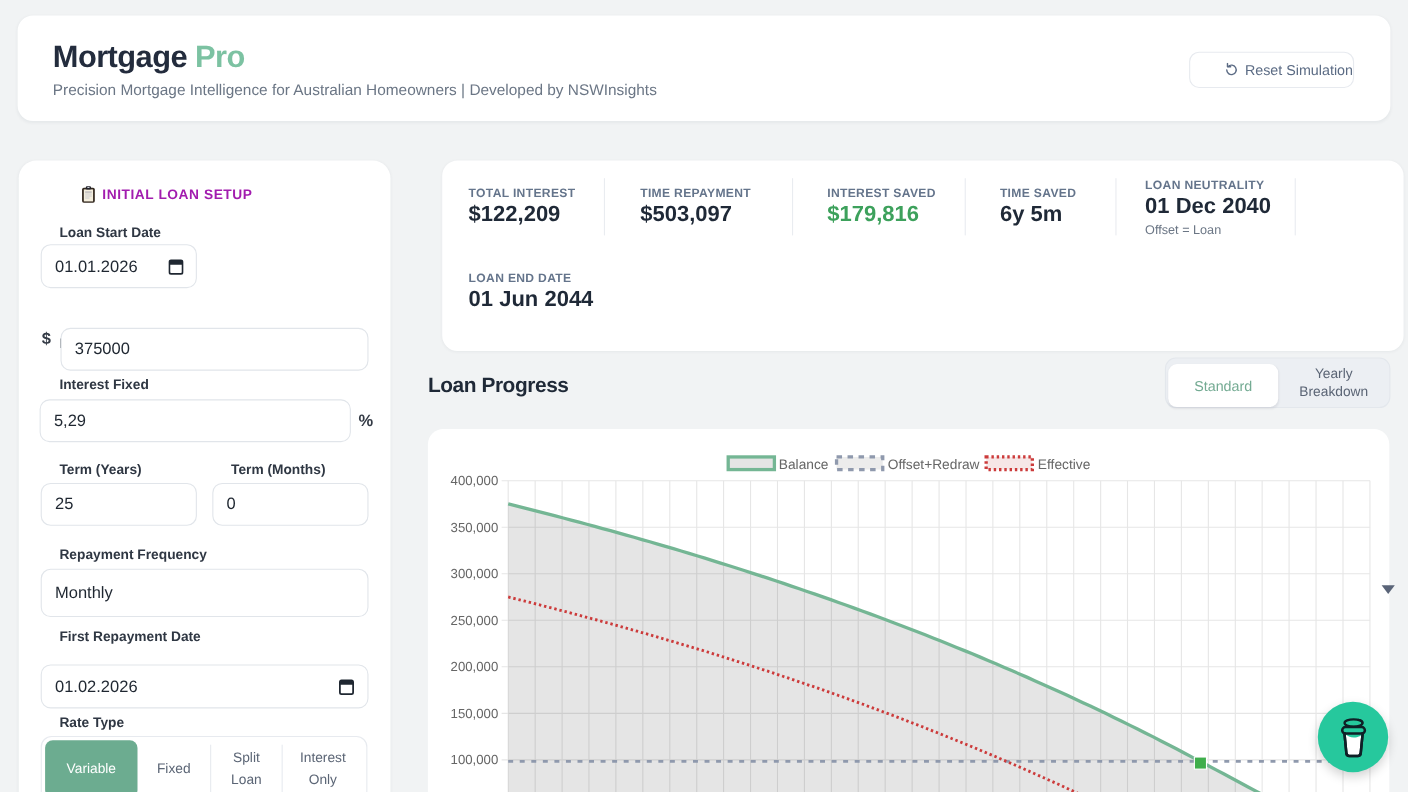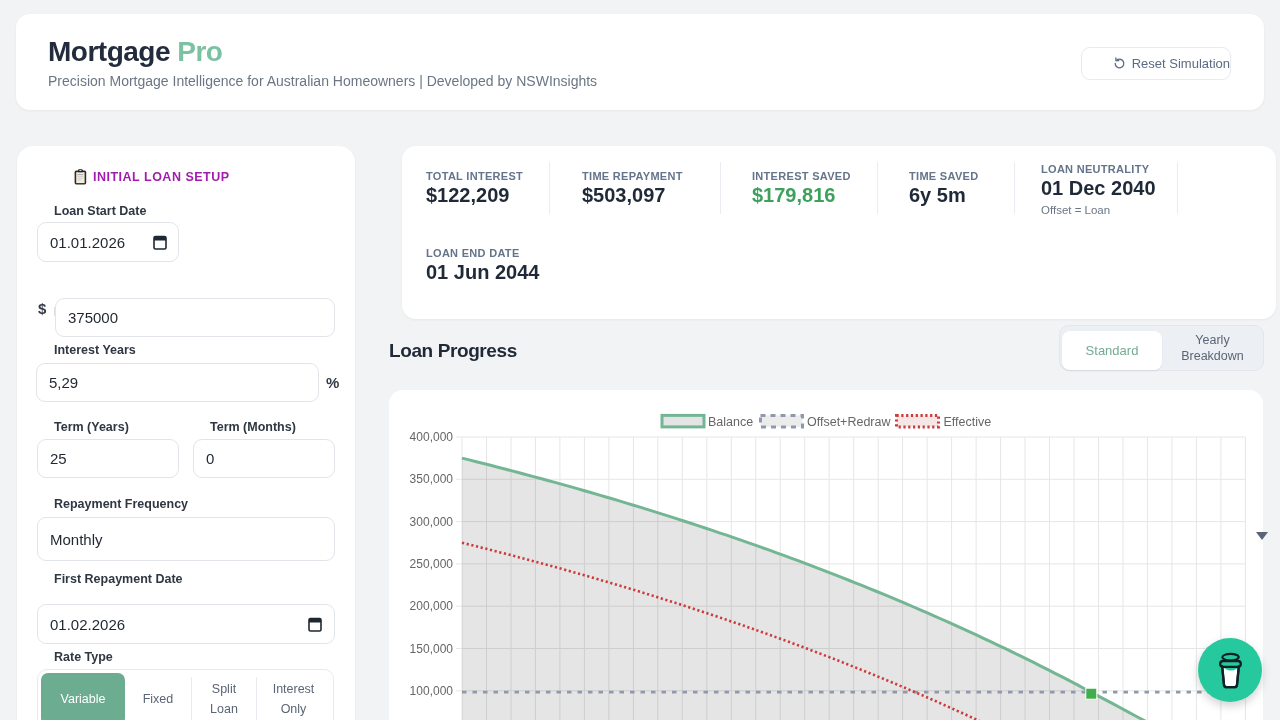--- a/index.html
+++ b/index.html
@@ -83,21 +83,21 @@
   <svg style="position:absolute; right:11px;" width="14" height="15" viewBox="0 0 14 15">
       <rect x="1" y="1.6" width="12" height="12.4" rx="1.5" fill="none" stroke="#1f2731" stroke-width="1.6"></rect>
       <path d="M1 5.6 L1 3.1 Q1 1.6 2.5 1.6 L11.5 1.6 Q13 1.6 13 3.1 L13 5.6 Z" fill="#1f2731"></path>
     </svg>
 </div>
 
 <div class="lbl" style="left:37px; top:269px;margin-top:36px;">Loan Amount</div>
 <div class="affix" style="left:38px; top:300px;">$</div>
 <div class="inp" style="left:55px; top:288px; width:280px; height:39px;margin-top:10px;">375000</div>
 
-<div class="lbl" style="left:37px; top:343px;">Interest Years</div>
+<div class="lbl" style="left:37px; top:343px;">Interest Fixed</div>
 <div class="inp" style="left:36px; top:363px; width:283px; height:39px;">5,29</div>
 <div class="affix" style="left:326px; top:374px;">%</div>
 
 <div class="lbl" style="left:37px; top:420px;">Term (Years)</div>
 <div class="lbl" style="left:193px; top:420px;">Term (Months)</div>
 <div class="inp" style="left:37px; top:439px; width:142px; height:39px;">25</div>
 <div class="inp" style="left:193px; top:439px; width:142px; height:39px;">0</div>
 
 <div class="lbl" style="left:37px; top:497px;">Repayment Frequency</div>
 <div class="inp" style="left:37px; top:517px; width:298px; height:44px;">Monthly</div>

